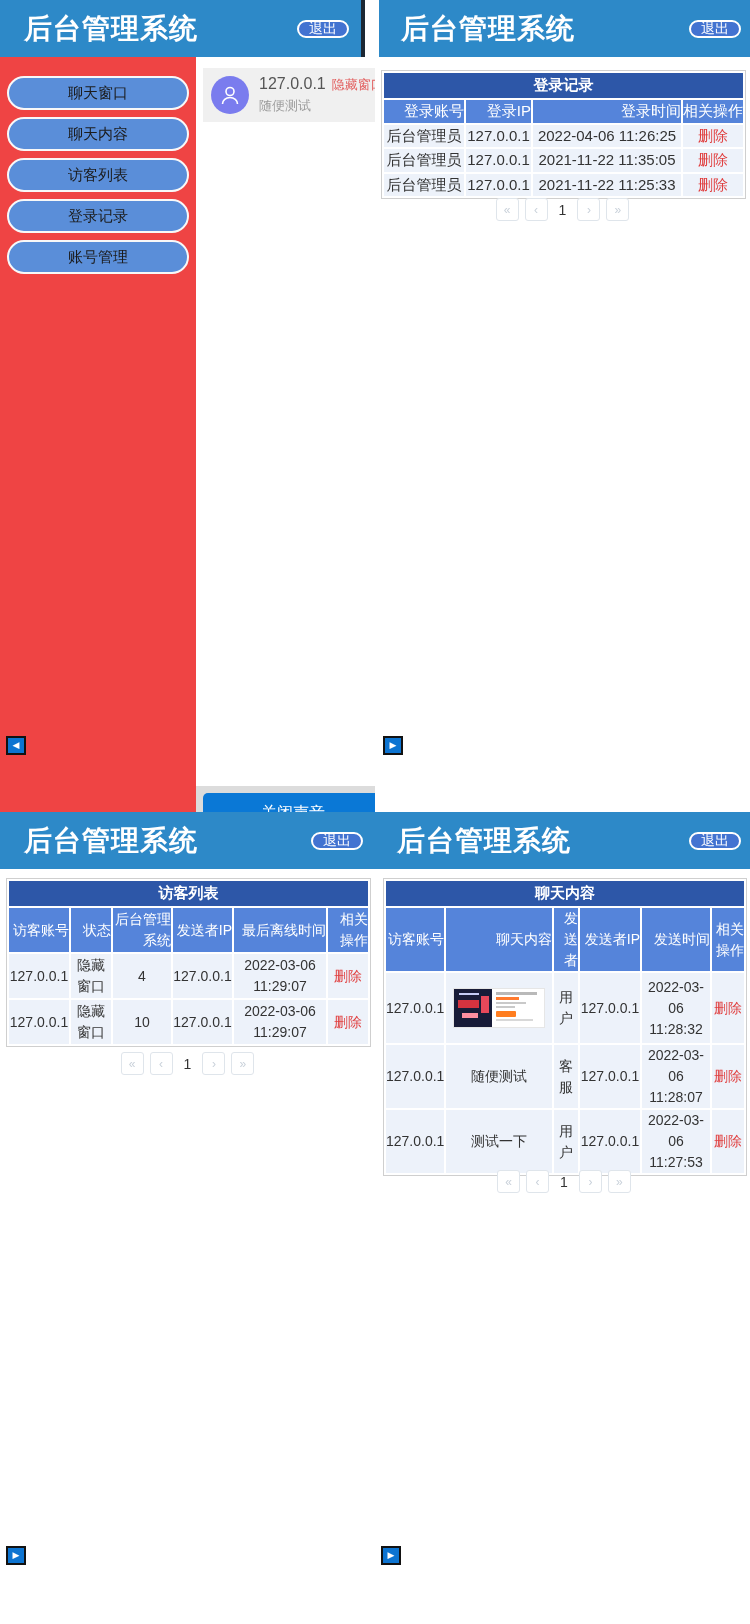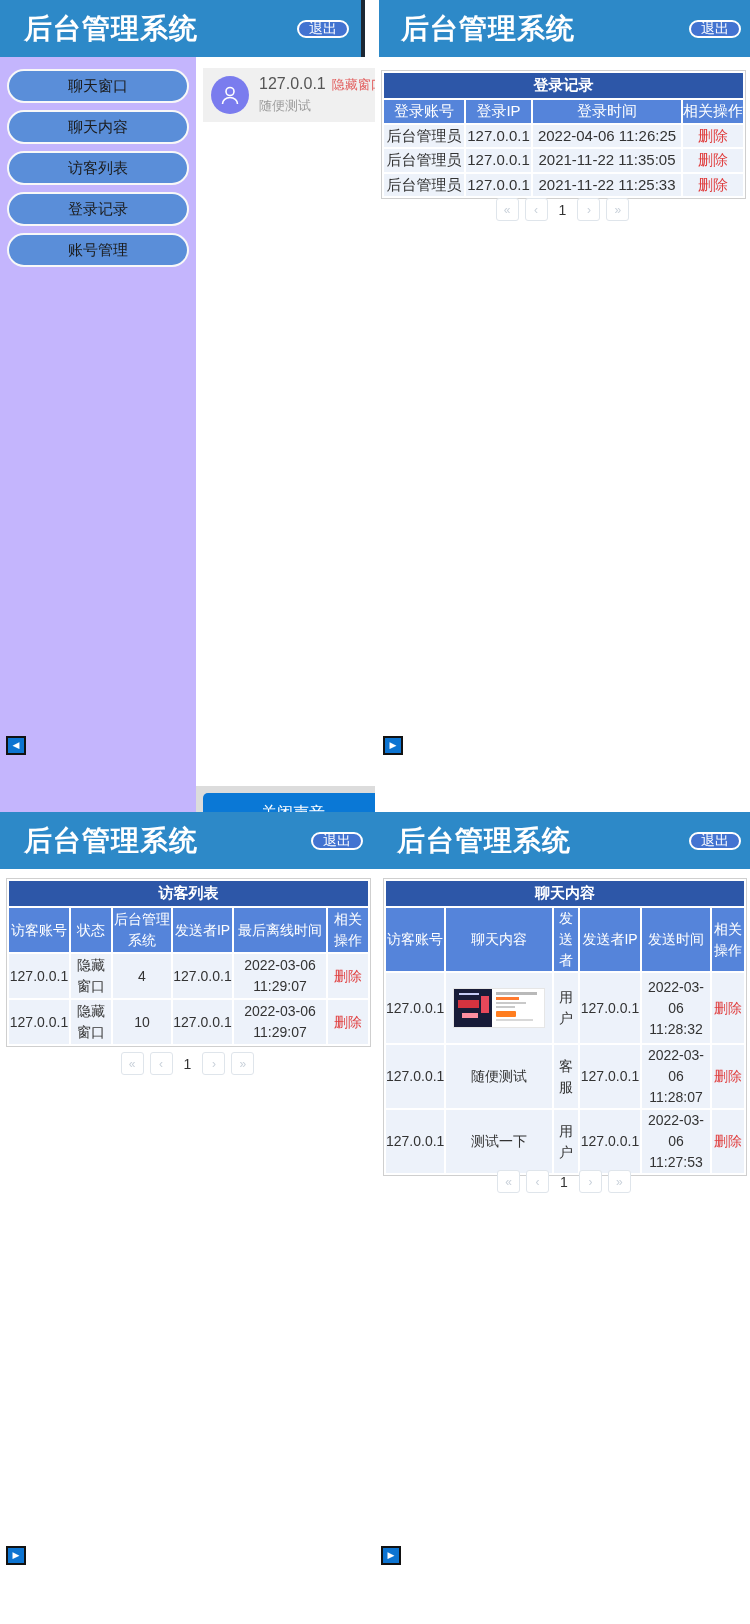--- a/index.html
+++ b/index.html
@@ -14,22 +14,22 @@
   #q1 .hdr{left:0;width:365px;padding:0 12px 0 24px;border-right:4px solid #1c2733;}
   #q2 .hdr{left:4px;width:371px;padding:0 9px 0 22px;}
   #q3 .hdr{left:0;width:375px;padding:0 12px 0 24px;}
   #q4 .hdr{left:0;width:375px;padding:0 9px 0 22px;}
   .hdr-title{font-size:28px;font-weight:bold;letter-spacing:1px;}
   .logout-btn{height:18px;padding:0 10px;background:#4273d1;border:2px solid #fff;border-radius:16px;
               color:#fff;font-size:14px;display:flex;align-items:center;cursor:pointer;
               font-family:inherit;}
 
   
-  .sidebar{position:absolute;left:0;top:57px;width:196px;height:755px;background:#c4b5fd;
-           box-sizing:border-box;padding-top:12px;}
+  .sidebar{position:absolute;left:0;top:57px;width:196px;height:755px;background:#ef4444;
+           box-sizing:border-box;padding-top:19px;}
   .side-btn{display:flex;align-items:center;justify-content:center;width:182px;height:34px;
             margin:0 auto 7px auto;background:#5a8ed9;border:2px solid #f8f8f8;border-radius:18px;
             color:#1b1b1b;font-size:15px;box-sizing:border-box;cursor:pointer;font-family:inherit;}
 
   
   .chat-item{position:absolute;left:203px;top:68px;width:172px;height:54px;background:#f0f0f0;
              display:flex;align-items:center;box-sizing:border-box;padding-left:8px;overflow:hidden;}
   .avatar{width:38px;height:38px;border-radius:50%;background:#7a7cee;flex:0 0 38px;
           display:flex;align-items:center;justify-content:center;}
   .ci-text{margin-left:10px;overflow:hidden;}
@@ -48,21 +48,21 @@
              box-sizing:border-box;color:#fff;font-size:9px;line-height:13px;text-align:center;
              padding:0;cursor:pointer;font-family:inherit;}
   #q1 .nav-arrow{left:6px;top:736px;} #q2 .nav-arrow{left:8px;top:736px;}
   #q3 .nav-arrow{left:6px;top:734px;} #q4 .nav-arrow{left:6px;top:734px;}
 
   
   .tbl-wrap{position:absolute;background:#fff;border:1px solid #cfcfcf;box-sizing:content-box;}
   .tbl-wrap table{border-collapse:separate;border-spacing:2px;table-layout:fixed;}
   th,td{padding:0;}
   .tbl-title{background:#2d57a8;color:#fff;font-weight:bold;font-size:15px;height:25px;text-align:center;}
-  th.col{background:#5584da;color:#fff;font-weight:normal;text-align:center;line-height:1.5;}
+  th.col{background:#5584da;color:#fff;font-weight:normal;text-align:right;line-height:1.5;}
   td{background:#edf2fa;color:#333;text-align:center;line-height:1.5;}
   .del{color:#e03e3e;cursor:pointer;}
   .ip{white-space:nowrap;font-size:13px;}
 
   #q2 .tbl-wrap{left:6px;top:70px;} #q2 table{width:363px;}
   #q2 th.col{font-size:15px;height:20px;} #q2 td{font-size:15px;height:22px;white-space:nowrap;margin-left:28px;}
 
   #q3 .tbl-wrap{left:6px;top:66px;} #q3 table{width:363px;}
   #q3 th.col{font-size:14px;height:44px;} #q3 td{font-size:14px;height:44px;}
 

